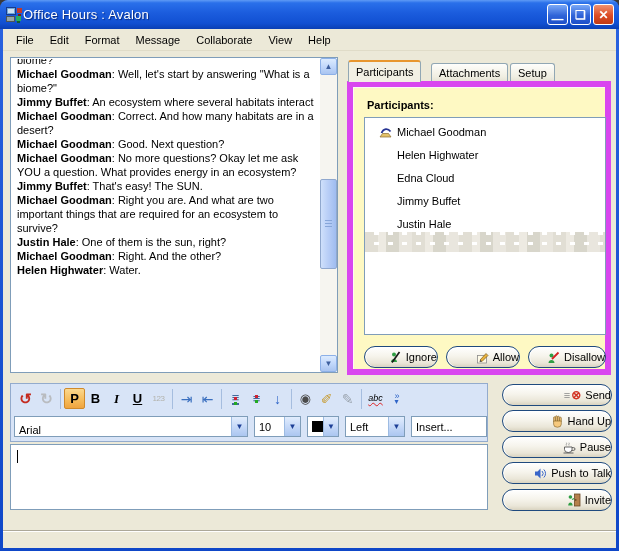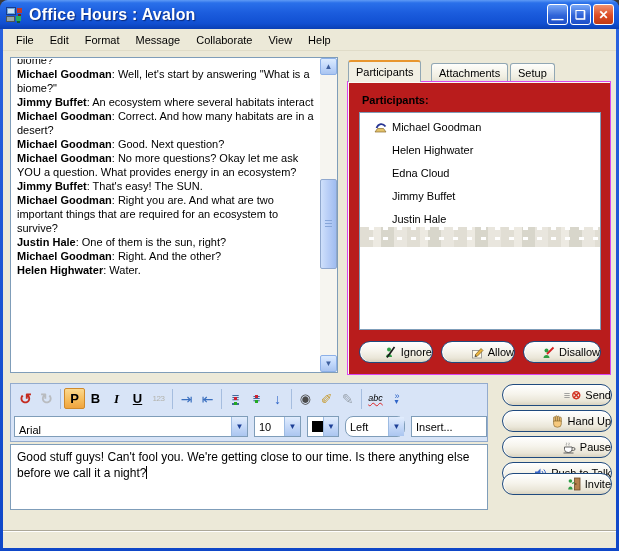--- a/index.html
+++ b/index.html
@@ -6,21 +6,21 @@
   html,body { width:619px; height:551px; background:#3a3a3a; }
   body { font-family:"Liberation Sans", sans-serif; font-size:11px; color:#000; }
 
   #window { position:relative; width:619px; height:551px;
     background:linear-gradient(180deg,#2a63e0,#0f47c8); border-radius:8px 8px 0 0; overflow:hidden; }
 
   
   #titlebar { position:absolute; top:0; left:0; right:0; height:29px;
     background:linear-gradient(180deg,#5f9bf5 0%,#2a70ea 10%,#1b5cdd 45%,#1150d2 80%,#0a3fb4 100%);
     border-radius:8px 8px 0 0; display:flex; align-items:center; padding:0 6px; }
-  #title-text { color:#fff; font-weight:bold; font-size:16px; margin-left:6px;
+  #title-text { color:#fff; font-weight:normal; font-size:13px; 
     text-shadow:1px 1px 1px #0a2a7a; letter-spacing:.2px; }
   .winbtns { position:absolute; right:5px; top:4px; display:flex; gap:2px; }
   .winbtn { width:21px; height:21px; border:1px solid #fff; border-radius:3px; color:#fff;
     display:flex; align-items:center; justify-content:center; font-size:12px; font-weight:bold;
     background:linear-gradient(180deg,#7aa8f7,#3064d8 55%,#1c4fc9); }
   .winbtn.close { background:linear-gradient(180deg,#f0926f,#dd4b25 55%,#c03a14); }
   .winbtn.min span { margin-top:8px; }
 
   
   #content { position:absolute; top:29px; left:3px; width:613px; height:519px; background:#ece9d8; }
@@ -47,22 +47,22 @@
   .sb-thumb { position:absolute; left:0; width:17px; border:1px solid #90a8ce; border-radius:2px;
     background:linear-gradient(90deg,#cfe0fb,#b7cdf6 50%,#9fbcf0); }
   .sb-grip { position:absolute; left:4px; right:4px; top:50%; height:8px; margin-top:-4px;
     background:repeating-linear-gradient(180deg,#87a6d9 0 1px,transparent 1px 3px); }
 
   
   .tab { position:absolute; border:1px solid #91a7b4; border-bottom:none; border-radius:3px 3px 0 0;
     background:linear-gradient(180deg,#fefefb,#f0eee2 70%,#e4e1d2); padding:8px 7px; font-size:11px;
     display:flex; align-items:center; }
   .tab.active { background:#f2f0e4; border-top:2px solid #e8962e; z-index:3; }
-  #tabpage { position:absolute; left:344px; top:52px; width:264px; height:294px; background:#b91c1c;
-    border:1px solid #d946ef; box-shadow:inset 1px 1px 0 #fbfaf4; z-index:2; }
+  #tabpage { position:absolute; left:344px; top:52px; width:264px; height:294px; background:#fef9c3;
+    border:6px solid #d946ef; box-shadow:inset 1px 1px 0 #fbfaf4; z-index:2; }
   #participants-label { position:absolute; left:14px; top:12px; font-weight:bold; }
   #participants-list { position:absolute; left:11px; top:30px; width:242px; height:218px;
     background:#fff; border:1px solid #7f9db9; overflow:hidden; }
   .p-row { display:flex; align-items:center; height:18px; padding-left:14px; margin-top:5px; }
   .p-ico { width:18px; display:flex; align-items:center; }
   .artifact { position:absolute; left:0; right:0; top:114px; height:20px; opacity:.8;
     background:
       repeating-linear-gradient(90deg,#dad6ca 0 13px,#e9e6dc 13px 21px,#cfccbf 21px 34px,#e4e1d6 34px 47px),
       linear-gradient(#ddd9cd,#ddd9cd);
     -webkit-mask:repeating-linear-gradient(90deg,#000 0 9px,transparent 9px 14px),repeating-linear-gradient(0deg,#000 0 7px,transparent 7px 10px);
@@ -104,31 +104,31 @@
   .chev .d { font-size:8px; }
   .disabled-ico { color:#b3b3ac; font-size:8px; letter-spacing:-.5px; }
 
   #font-row { display:flex; align-items:center; gap:6px; height:27px; padding-left:3px; }
   .combo { height:21px; background:#fff; border:1px solid #7f9db9; display:flex; align-items:center; }
   .combo .val { flex:1; padding:0 4px; white-space:nowrap; overflow:hidden; }
   .combo .arr { width:16px; height:100%; display:flex; align-items:center; justify-content:center;
     background:linear-gradient(180deg,#e2edfd,#c6d9f8 50%,#abc6f0); border-left:1px solid #9dbbe2;
     color:#1d3f96; font-size:8px; }
   #cmb-font { width:234px;align-items:flex-end; } #cmb-size { width:47px; } #cmb-color { width:32px; }
-  #cmb-align { width:60px;border-radius:8px; } #cmb-insert { width:76px; }
+  #cmb-align { width:60px; } #cmb-insert { width:76px; }
   .swatch { width:12px; height:11px; background:#000; margin-left:4px; }
 
   #compose-input { position:absolute; left:7px; top:415px; width:478px; height:66px;
     background:#fff; border:1px solid #7f9db9; padding:4px 6px; font-size:12px; line-height:16px; }
   .caret { display:inline-block; width:1px; height:13px; background:#000; vertical-align:-2px; }
 
   
   .action-btn { position:absolute; left:499px; width:110px; height:22px; }
   #btn-send { top:355px; } #btn-handup { top:381px; } #btn-pause { top:407px; }
-  #btn-push { top:433px; } #btn-invite { top:444px; }
+  #btn-push { top:433px; } #btn-invite { top:460px; }
   .send-lines { color:#8a8a8a; font-size:11px; letter-spacing:-1px; margin-right:-2px; }
   .send-ball { color:#d23424; font-size:12px; font-weight:bold; }
 
   
   #statusbar { position:absolute; left:0; right:0; top:501px; height:18px; background:#ece9d8;
     border-top:1px solid #aca899; box-shadow:inset 0 1px 0 #fff; }
 </style>
 </head>
 <body>
 
@@ -331,21 +331,21 @@
           <span class="val">Left</span>
           <span class="arr">▼</span>
         </div>
         <div class="combo" id="cmb-insert">
           <span class="val">Insert...</span>
         </div>
       </div>
     </div>
 
     <div id="compose-input">
-      <span>Good stuff guys! Can't fool you. We're getting close to our time. Is there anything else before we call it a night?</span><span class="caret"></span>
+      <span class="caret"></span>
     </div>
 
     <div class="xpbtn action-btn" id="btn-send">
       <span class="send-lines">≡</span>
         <span class="send-ball">⊗</span>
       <span>Send</span>
     </div>
     <div class="xpbtn action-btn" id="btn-handup">
       <svg width="13" height="13" viewBox="0 0 13 13">
         <g fill="#f6c97e" stroke="#7a5a20" stroke-width="0.6">

